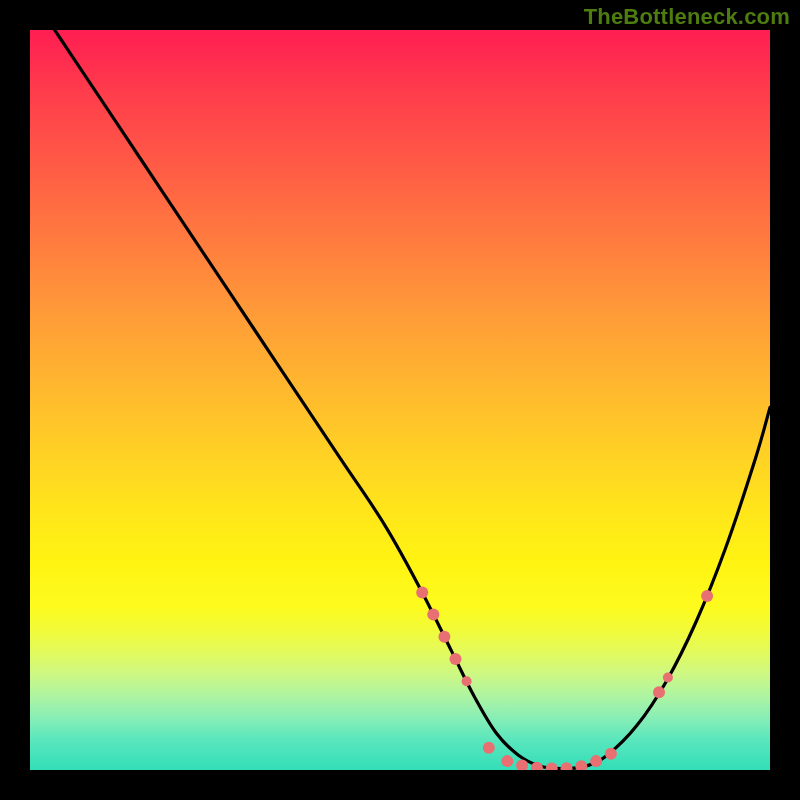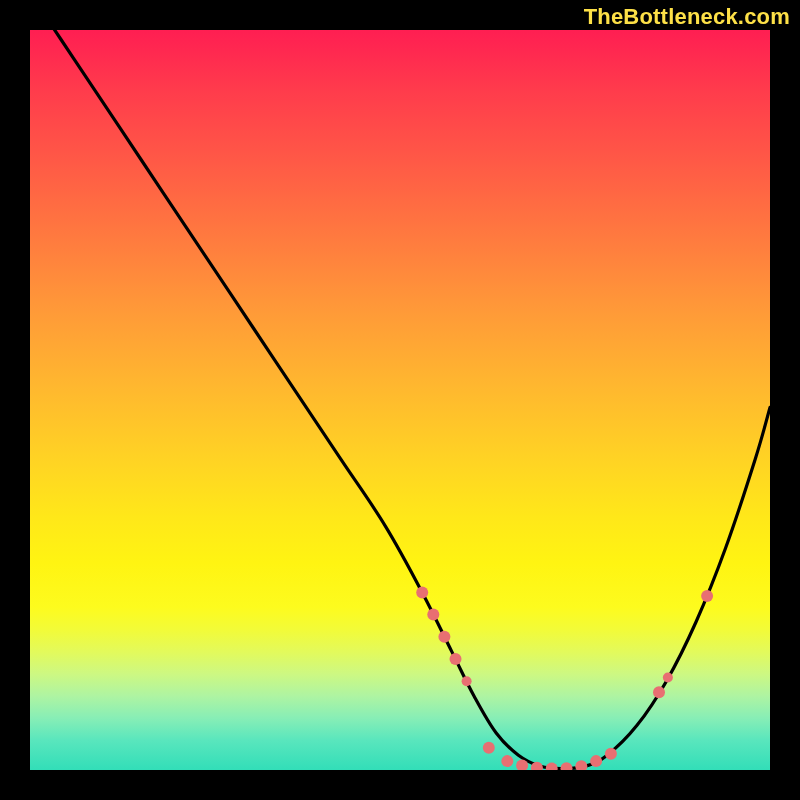--- a/index.html
+++ b/index.html
@@ -14,21 +14,21 @@
   .frame {
     position: relative;
     width: 800px;
     height: 800px;
     background: #000;
   }
   .watermark {
     position: absolute;
     top: 4px;
     right: 10px;
-    color: #fde047;
+    color: #4d7c0f;
     font-size: 22px;
     font-weight: 600;
     letter-spacing: 0.2px;
     user-select: none;
   }
   .plot-area {
     position: absolute;
     left: 30px;
     top: 30px;
     width: 740px;

